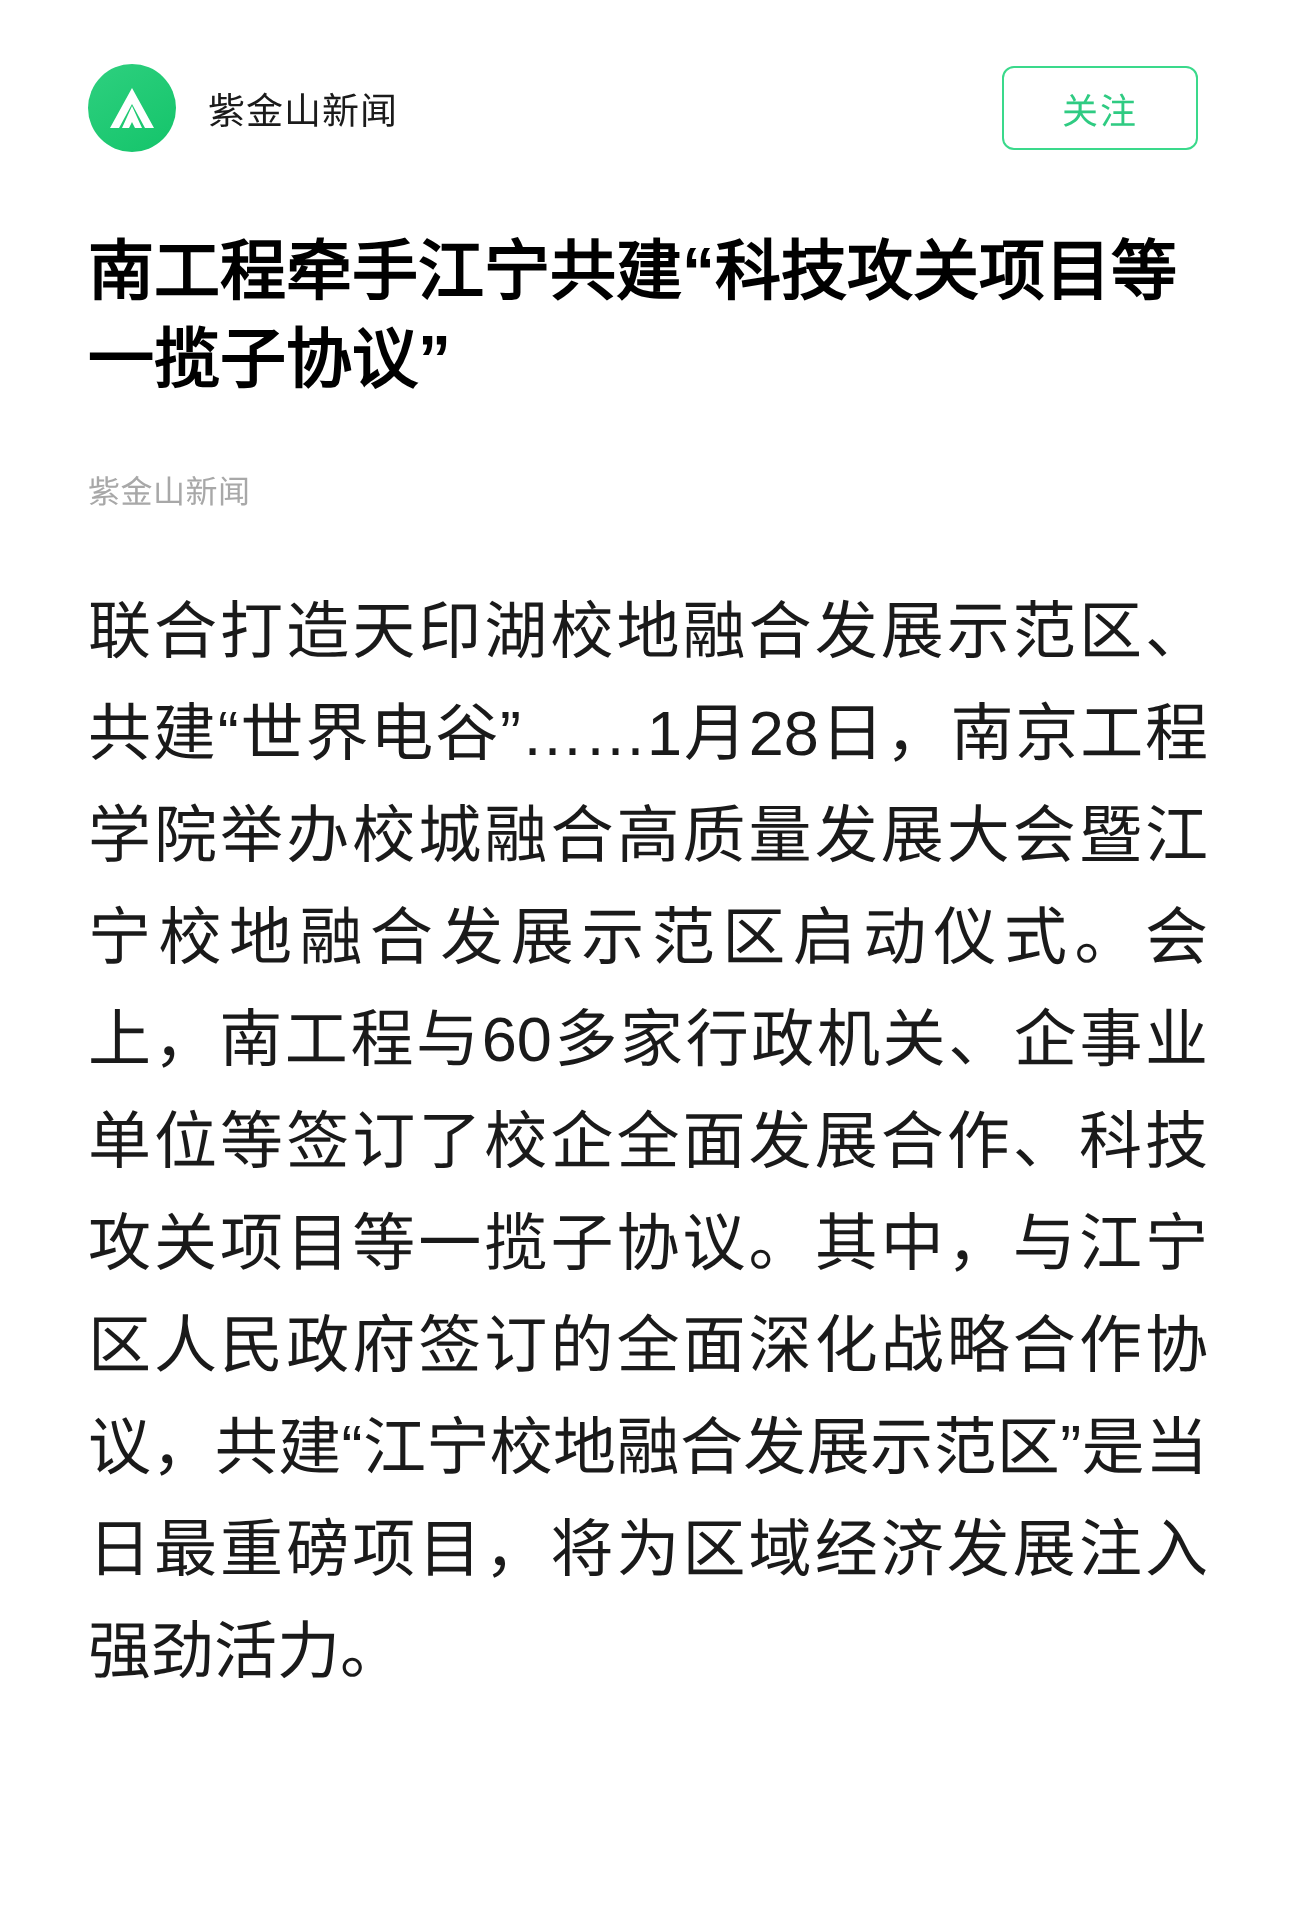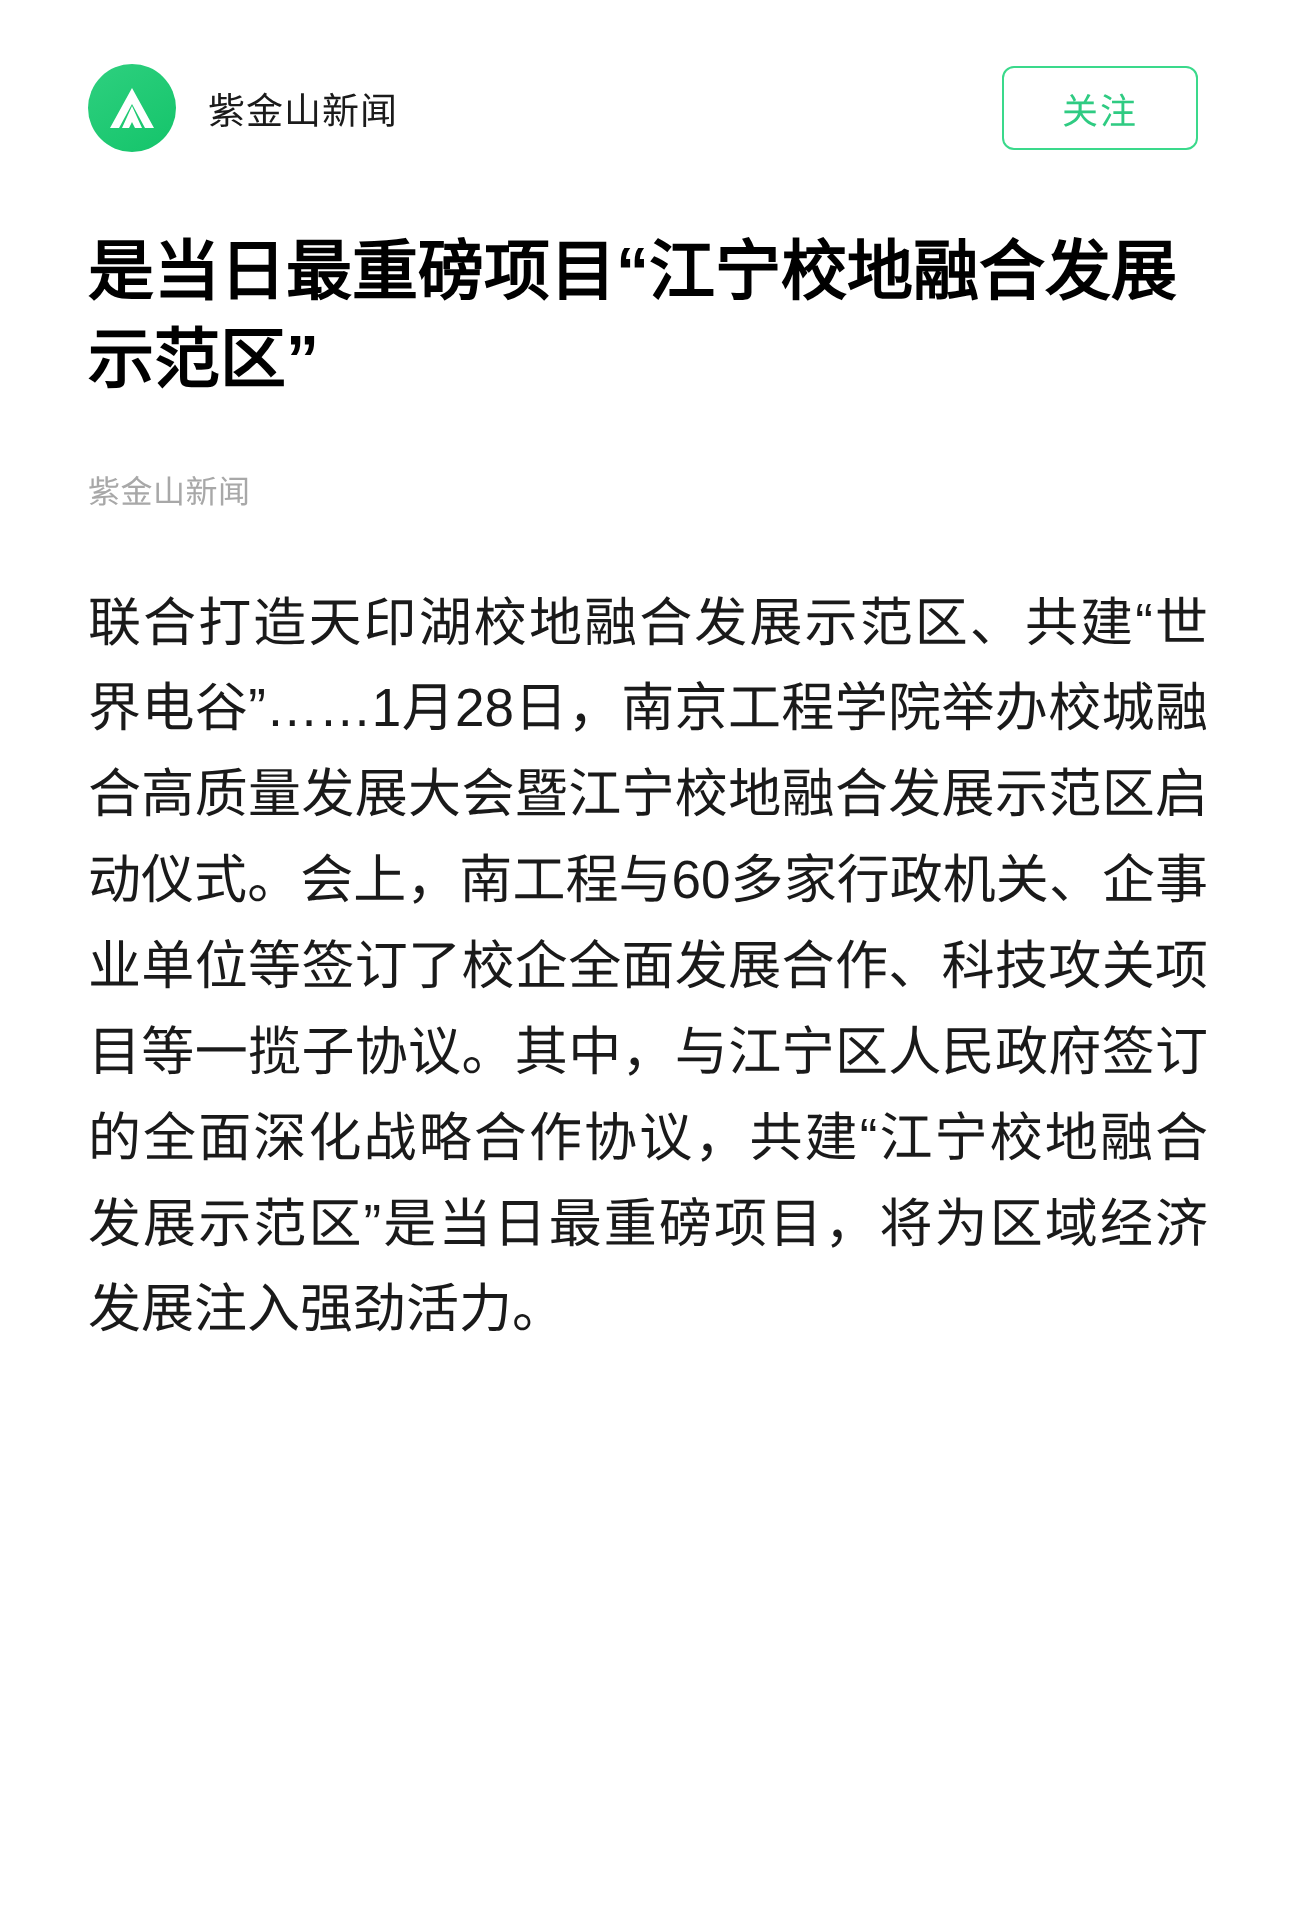--- a/index.html
+++ b/index.html
@@ -89,21 +89,21 @@
     color: #a8a8a8;
     letter-spacing: 0.5px;
     display: flex;
     align-items: baseline;
   }
   .meta .meta-source { margin-right: 30px; }
   .meta .meta-date { white-space: nowrap; }
 
   .body-text {
     margin-top: 68px;
-    font-size: 53px;
+    font-size: 63px;
     line-height: 1.62;
     color: #1a1a1a;
     letter-spacing: 0px;
     text-align: justify;
     text-justify: inter-ideograph;
     word-break: break-all;
   }
 </style>
 </head>
 <body>
@@ -116,21 +116,21 @@
         <path d="M28 4 L50 44 L41 44 L28 20 L15 44 L6 44 Z" fill="#ffffff"></path>
         <path d="M28 22 L38 44 L31 44 L28 38 L25 44 L18 44 Z" fill="#ffffff"></path>
       </svg>
     </div>
     <div class="account-name">紫金山新闻</div>
     <div class="header-spacer"></div>
     <button class="follow-btn">关注</button>
   </div>
 
   <div class="article">
-    <h1 class="article-title">是当日最重磅项目“江宁校地融合发展示范区”</h1>
+    <h1 class="article-title">南工程牵手江宁共建“科技攻关项目等一揽子协议”</h1>
 
     <div class="meta">
       <span class="meta-source">紫金山新闻</span>
     </div>
 
     <p class="body-text">联合打造天印湖校地融合发展示范区、共建“世界电谷”……1月28日，南京工程学院举办校城融合高质量发展大会暨江宁校地融合发展示范区启动仪式。会上，南工程与60多家行政机关、企事业单位等签订了校企全面发展合作、科技攻关项目等一揽子协议。其中，与江宁区人民政府签订的全面深化战略合作协议，共建“江宁校地融合发展示范区”是当日最重磅项目，将为区域经济发展注入强劲活力。</p>
   </div>
 
 </div>
 

